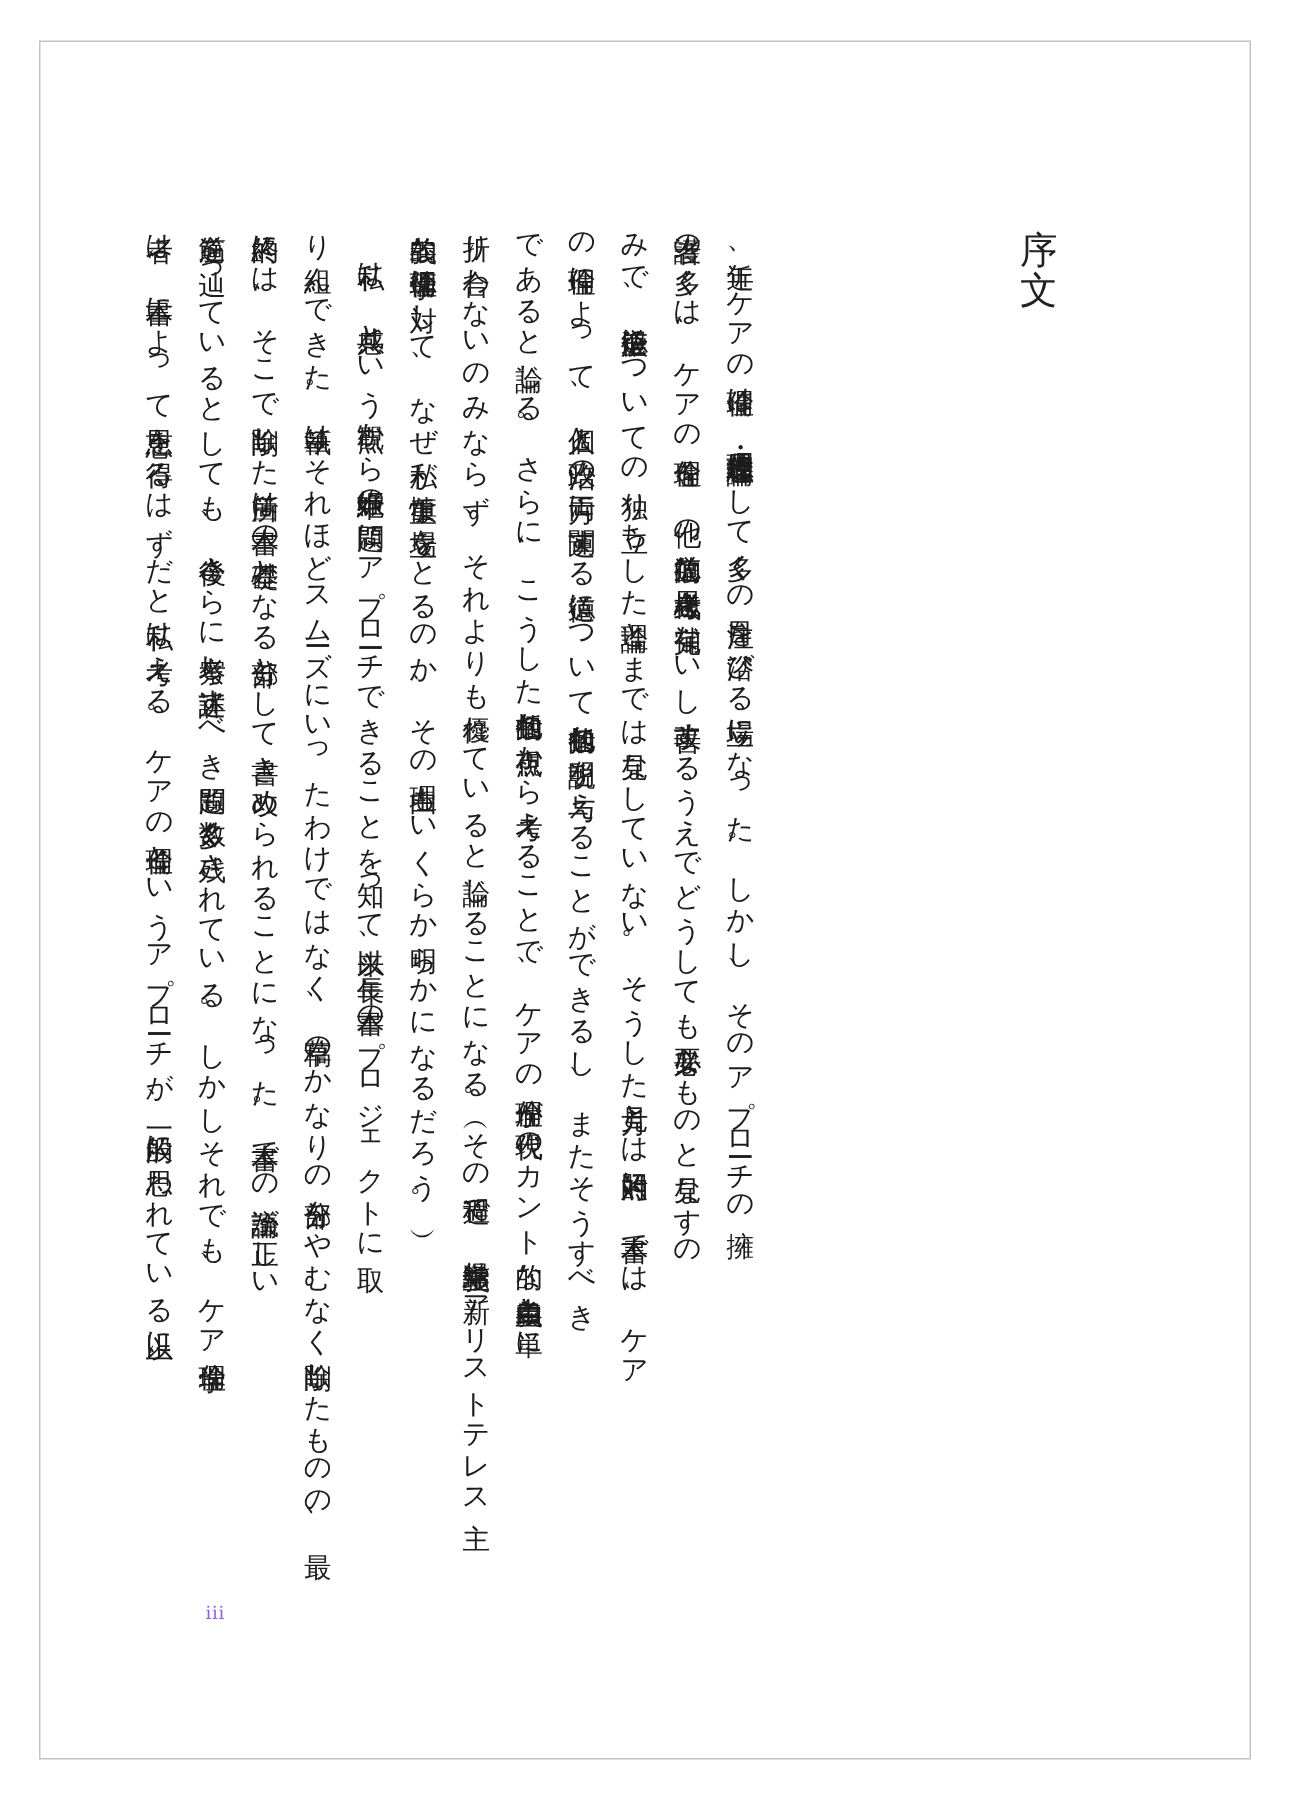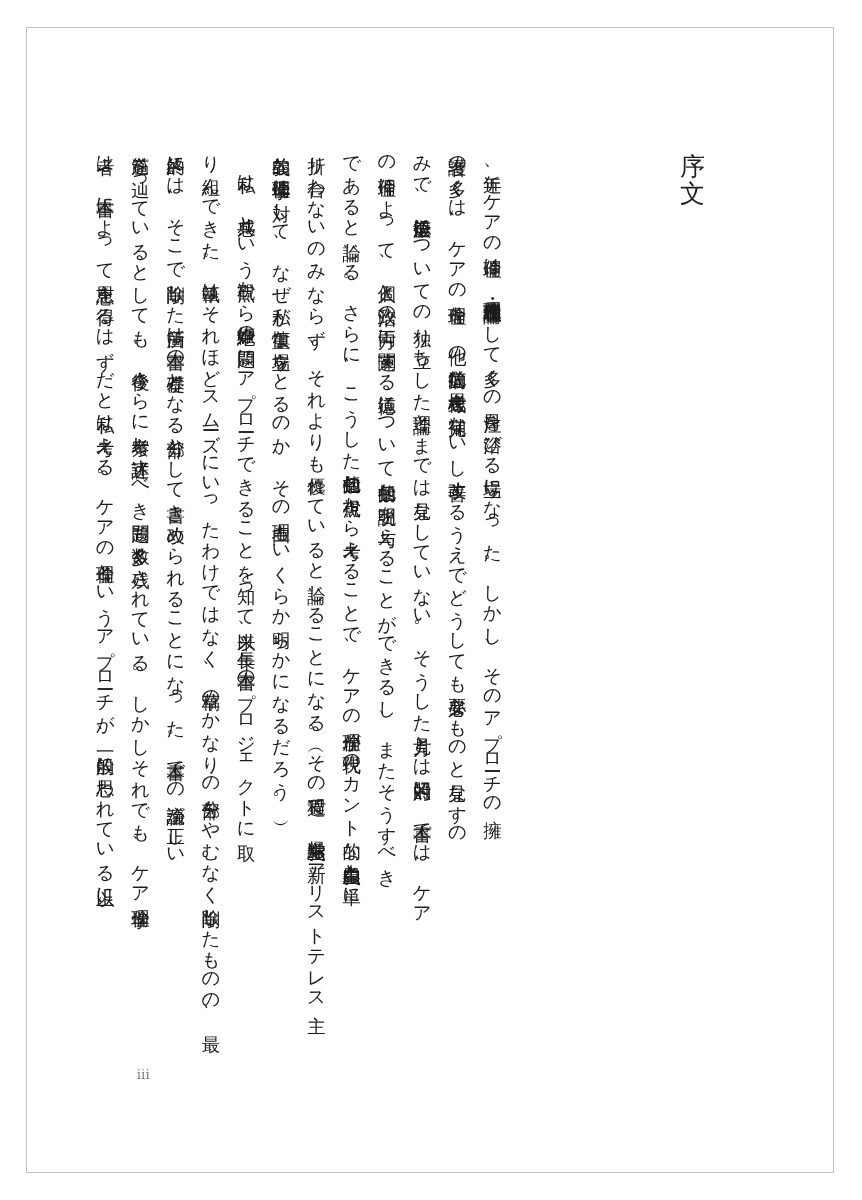--- a/index.html
+++ b/index.html
@@ -51,21 +51,21 @@
   .body-text .col {
     display: block;
     white-space: nowrap;
   }
   .page-number {
     position: absolute;
     left: 137px;
     top: 1068px;
     font-size: 12px;
     letter-spacing: 0.5px;
-    color: #737373;
+    color: #8b5cf6;
   }
 </style>
 </head>
 <body>
 
 <div class="page-frame">
 </div>
 
 <div class="title">序文</div>
 

